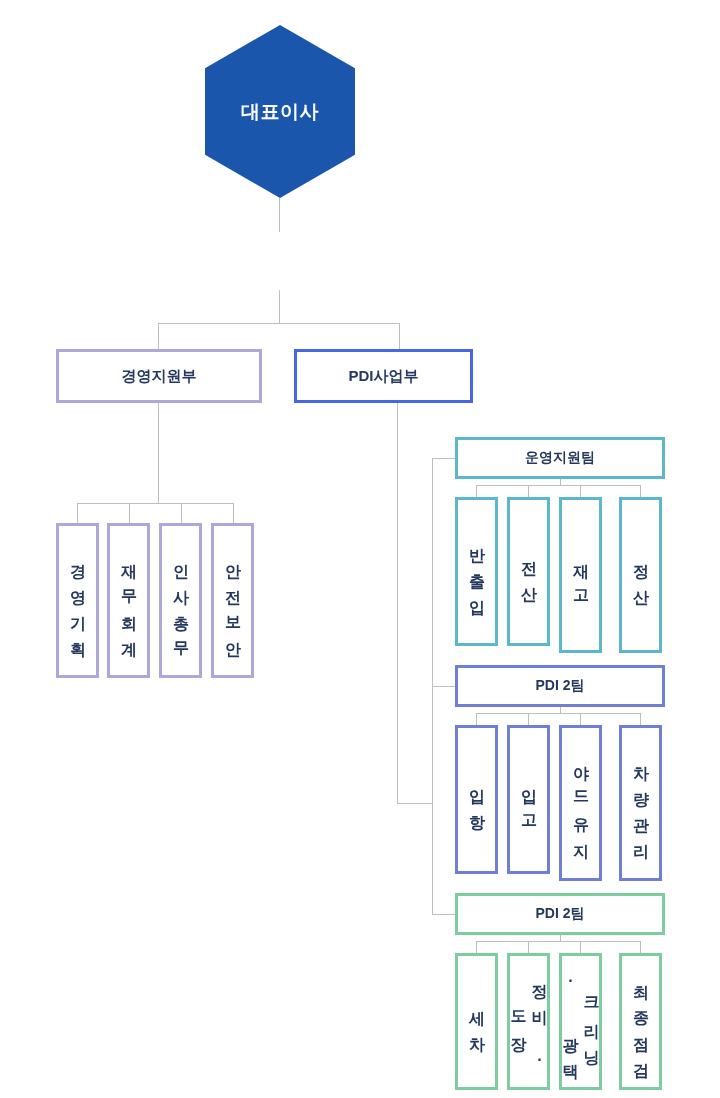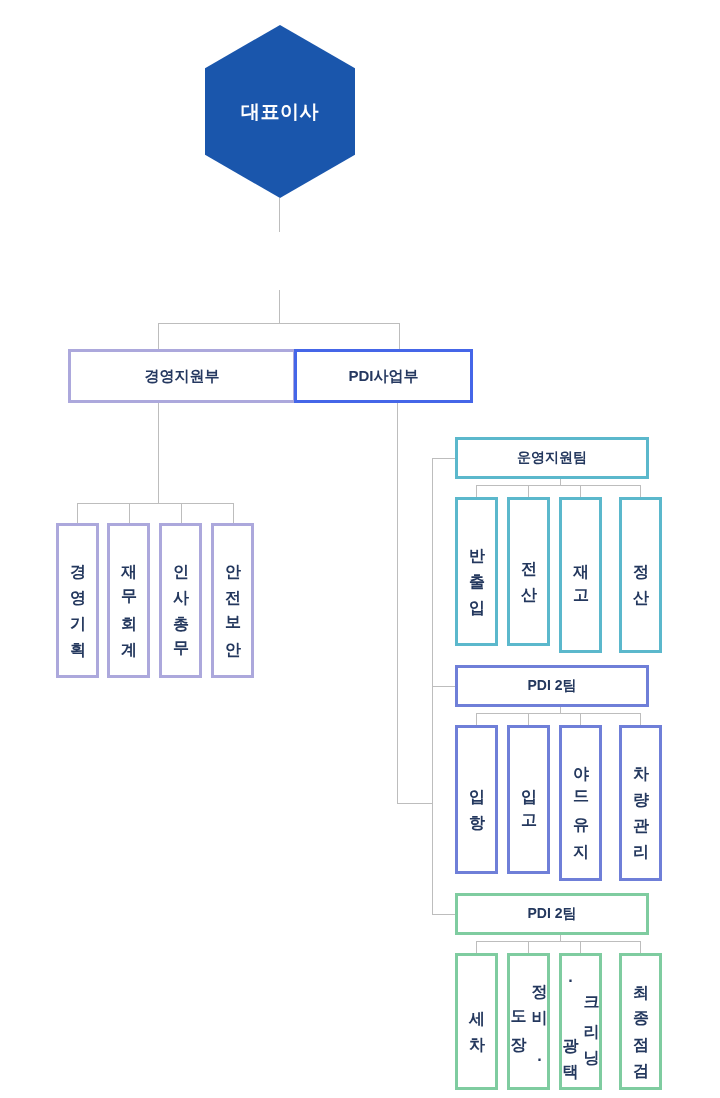--- a/index.html
+++ b/index.html
@@ -82,36 +82,36 @@
 
   
   .box-dept {
     top: 349px;
     height: 54px;
     border-width: 3px;
     border-style: solid;
     font-size: 15px;
   }
   .box-dept.mgmt {
-    left: 68px;
-    width: 228px;
+    left: 56px;
+    width: 206px;
     border-color: #aca8dc;
     color: #253860;
   }
   .box-dept.pdi {
     left: 294px;
     width: 179px;
     border-color: #4566e8;
     color: #253860;
   }
 
   
   .box-team {
     left: 455px;
-    width: 194px;
+    width: 210px;
     height: 42px;
     border-width: 3px;
     border-style: solid;
     font-size: 14px;
     color: #24385e;
   }
   .box-team.t-ops   { top: 437px; border-color: #5bb8cc; }
   .box-team.t-pdi2  { top: 665px; border-color: #6f7fd8; }
   .box-team.t-pdi3  { top: 893px; border-color: #7fcca0; }
 

